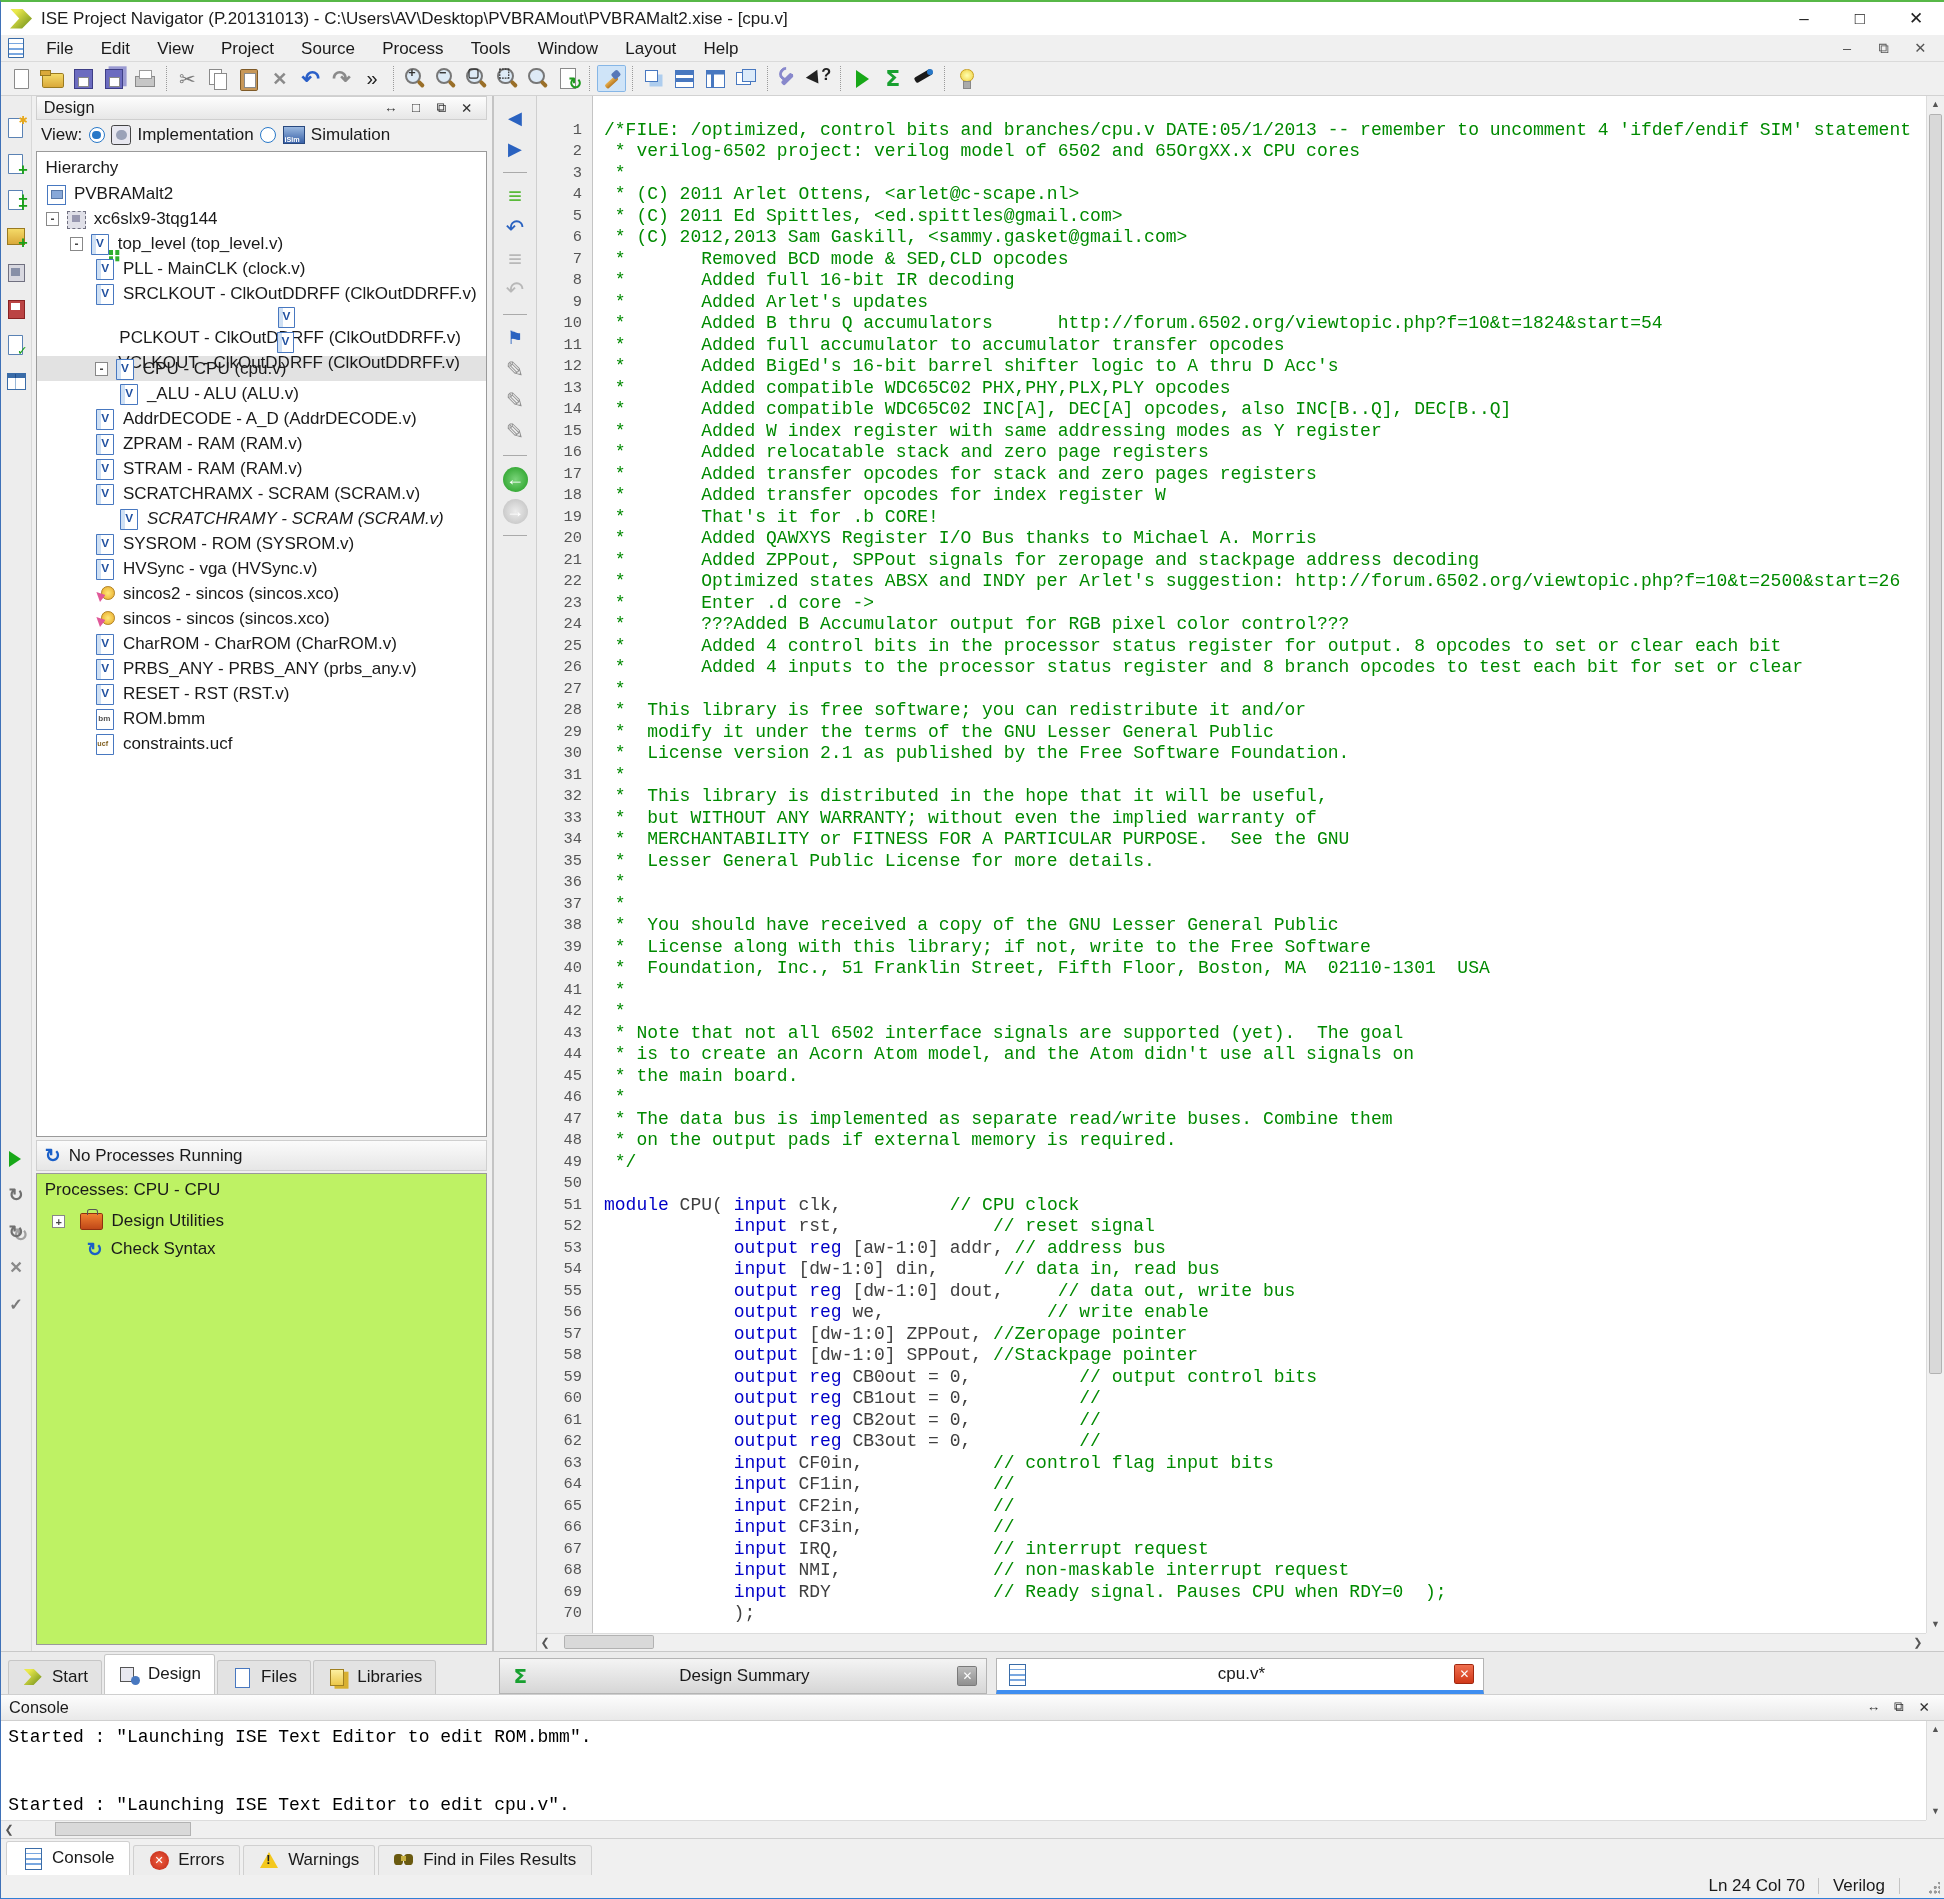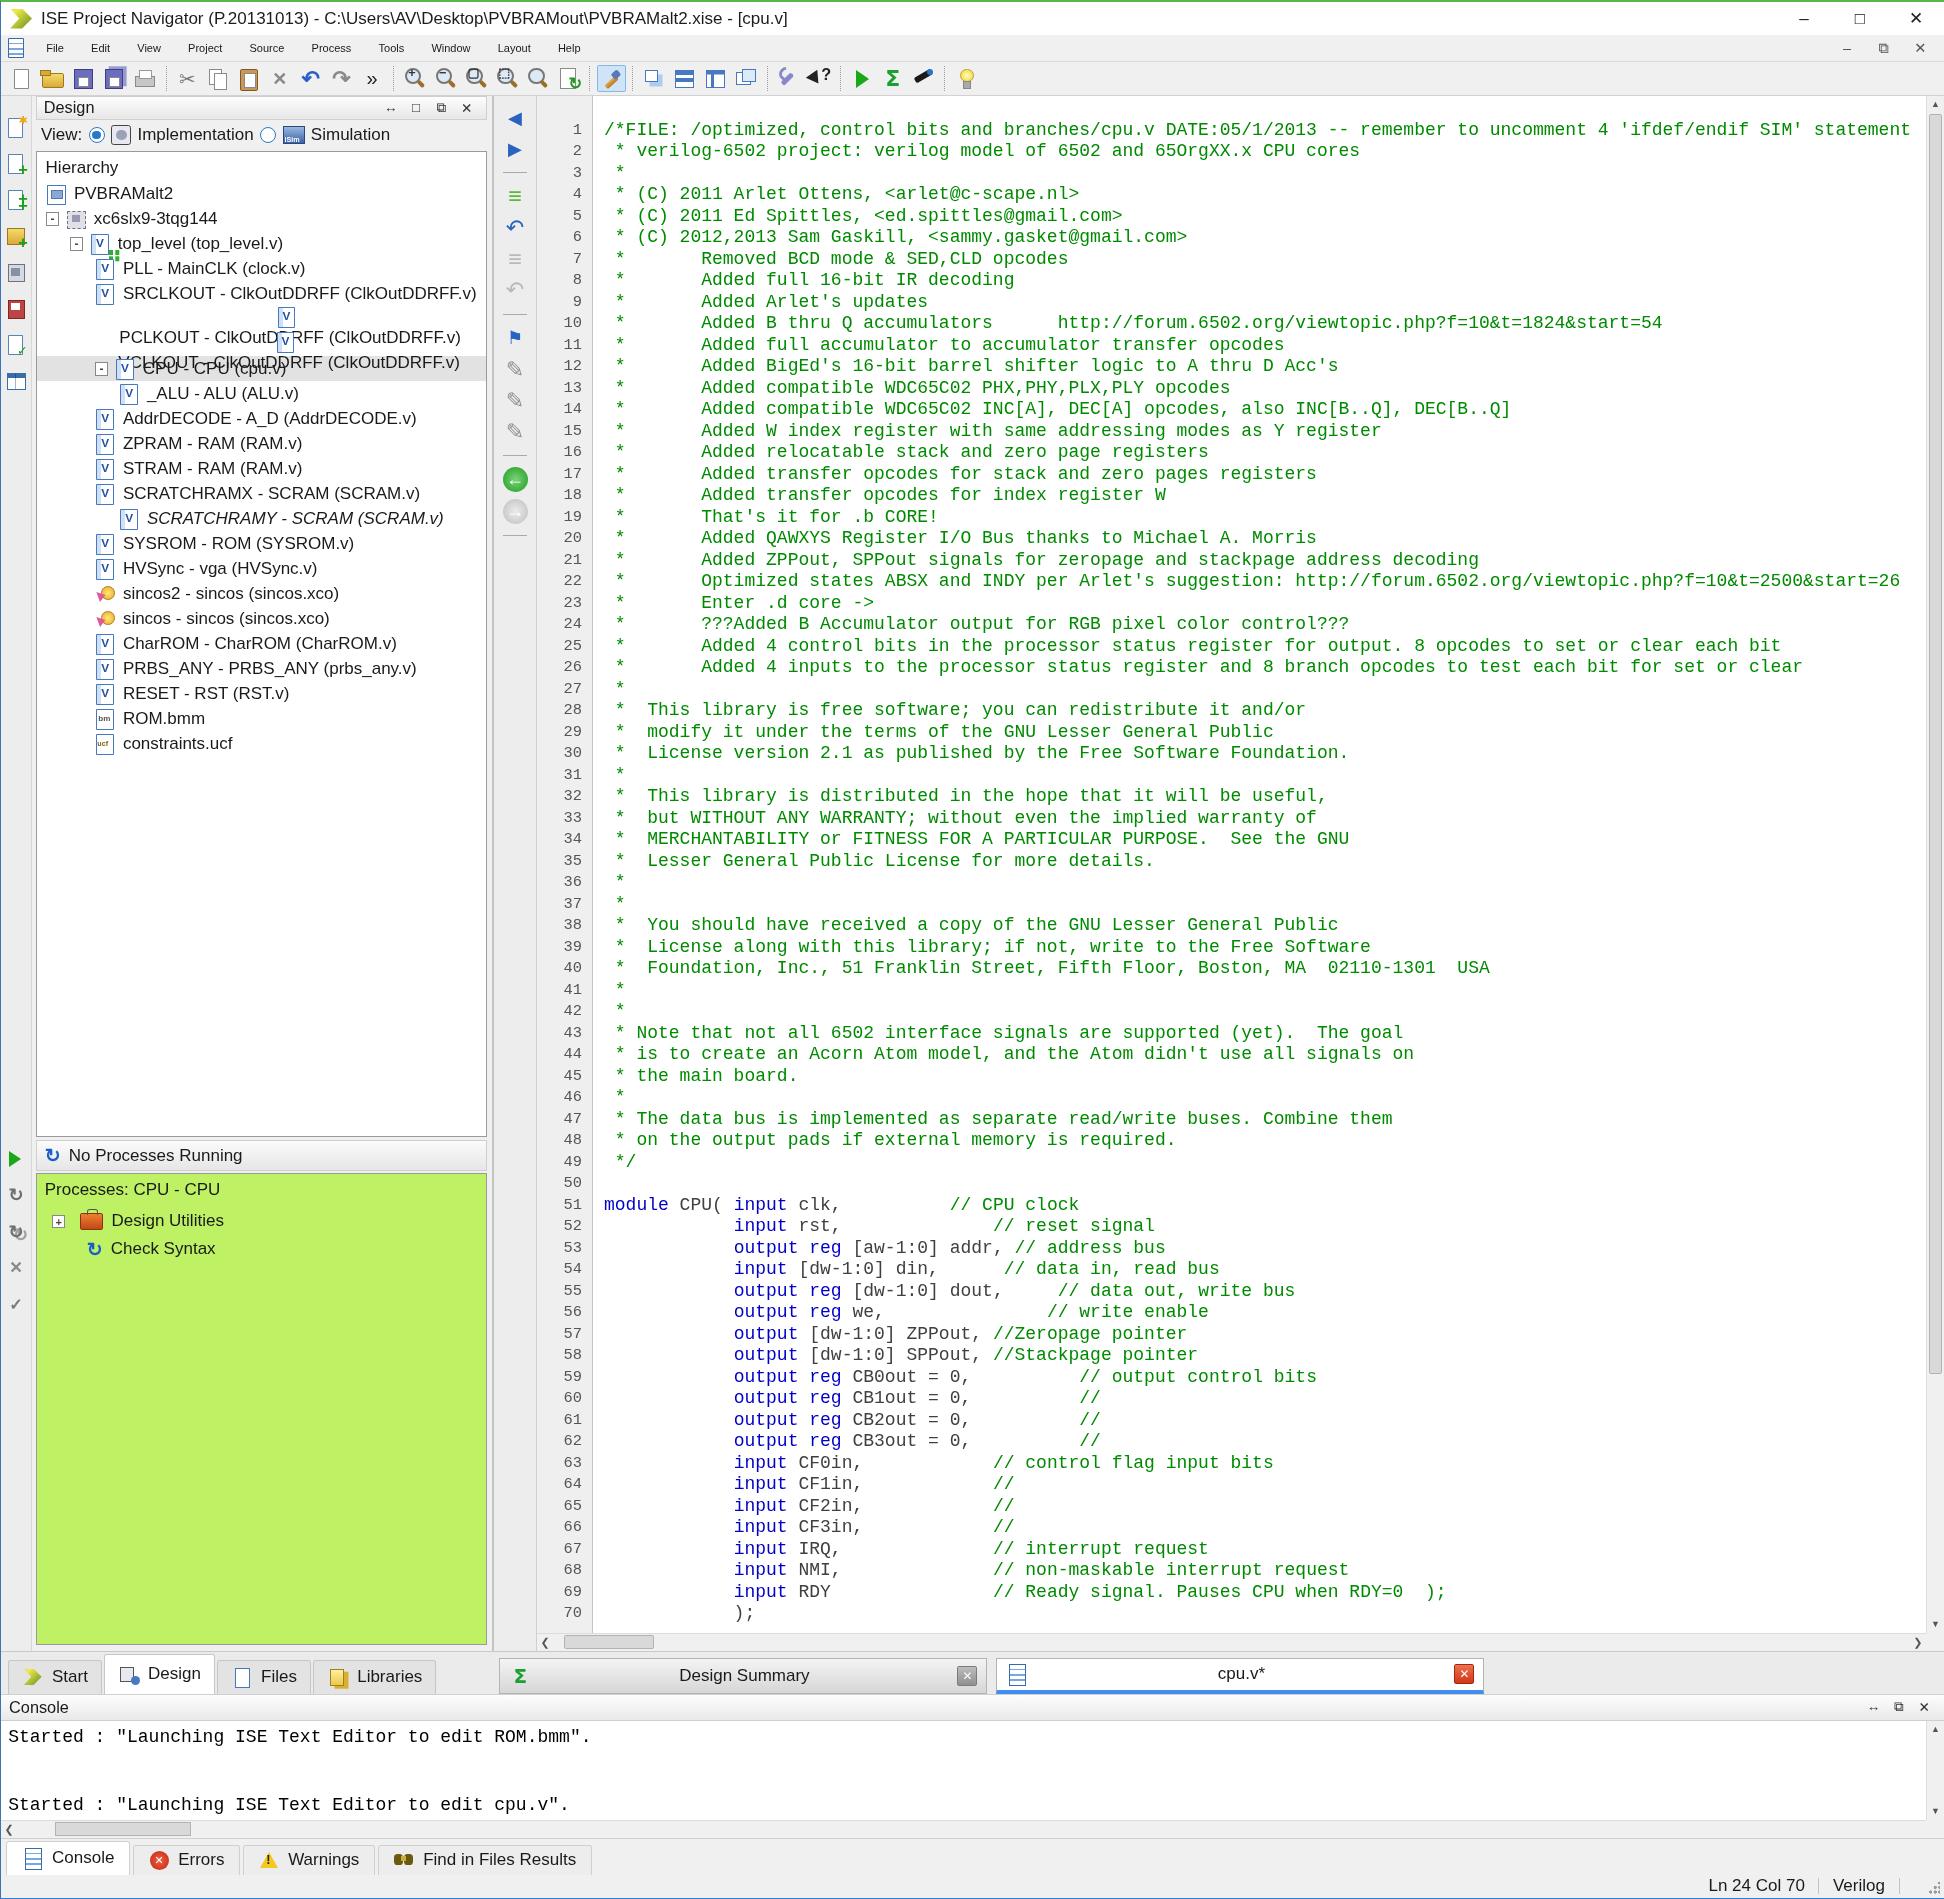--- a/index.html
+++ b/index.html
@@ -14,21 +14,21 @@
   .titlebar{height:33px;flex:none;background:#fff;display:flex;align-items:center;padding-left:9px;}
   .app-logo{width:22px;height:20px;margin-right:9px;flex:none;
     background:linear-gradient(135deg,#eae94c 20%,#7f9b21 85%);
     clip-path:polygon(0 0,55% 0,100% 50%,55% 100%,0 100%,42% 50%);}
   .title-text{font-size:17px;color:#1c1c1c;white-space:nowrap;}
   .win-controls{margin-left:auto;display:flex;height:100%;}
   .wbtn{width:56px;height:100%;display:flex;align-items:center;justify-content:center;font-size:17px;color:#222;}
   
   .menubar{height:27px;flex:none;display:flex;align-items:center;border-bottom:0.9px solid #dadada;padding-left:7.2px;background:#f0f0f0;}
   .menu-doc{width:15.4px;height:20px;margin:0 9px 0 0;background:repeating-linear-gradient(#fff 0 3.6px,#79a7e0 3.6px 5.4px);border:0.9px solid #3a6ca8;border-radius:0.9px;flex:none;}
-  .menu-item{padding:0 13.6px;font-size:11px;line-height:27px;white-space:nowrap;}
+  .menu-item{padding:0 13.6px;font-size:17px;line-height:27px;white-space:nowrap;}
   .mdi-controls{margin-left:auto;display:flex;margin-right:7.2px;gap:3.6px;}
   .mdic{width:33px;text-align:center;color:#555;font-size:14.5px;}
   
   .toolbar{height:34px;flex:none;display:flex;align-items:center;padding-left:5.4px;border-bottom:0.9px solid #d2d2d2;background:#f0f0f0;}
   .tb-sep{width:0;height:25px;border-left:0.9px dotted #9a9a9a;margin:0 5.4px;}
   .tbi{width:29px;height:27px;margin:0 0.9px;position:relative;display:flex;align-items:center;justify-content:center;font-size:18px;color:#666;flex:none;}
   .tbi::before,.tbi::after{position:absolute;}
   .ic-new-document::before{content:'';left:7.2px;top:3.6px;width:12.7px;height:18px;background:#fff;border:0.9px solid #8a8a8a;border-radius:0.9px;}
   .ic-open-project::before{content:'';left:3.6px;top:8.1px;width:20px;height:12.7px;background:linear-gradient(#f4da68,#daa93a);border:0.9px solid #9a7a20;border-radius:1.8px;}
   .ic-open-project::after{content:'';left:1.8px;top:4.5px;width:9px;height:4.5px;background:#daa93a;border:0.9px solid #9a7a20;}

